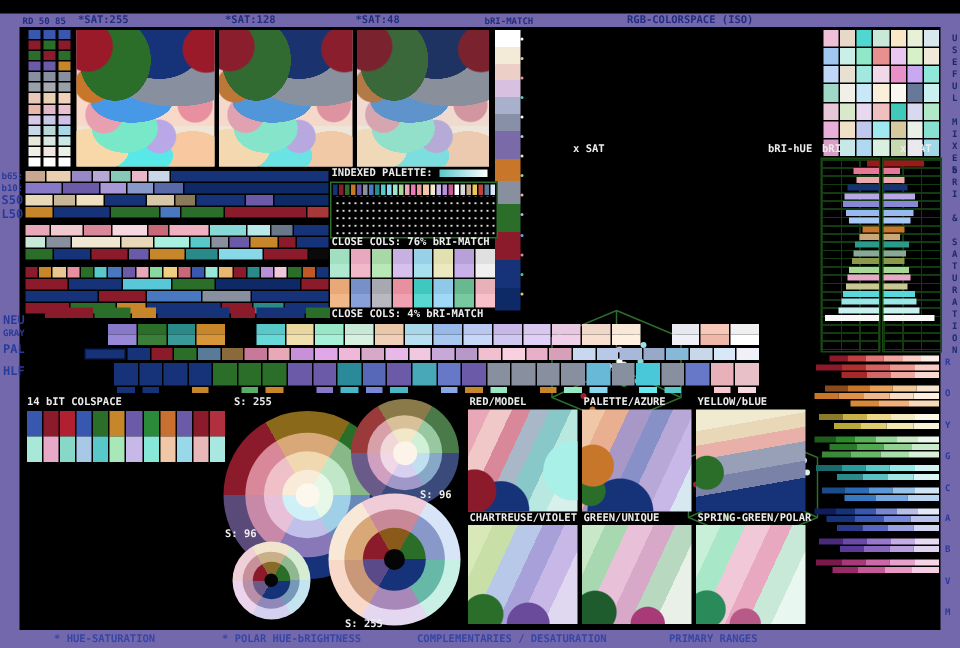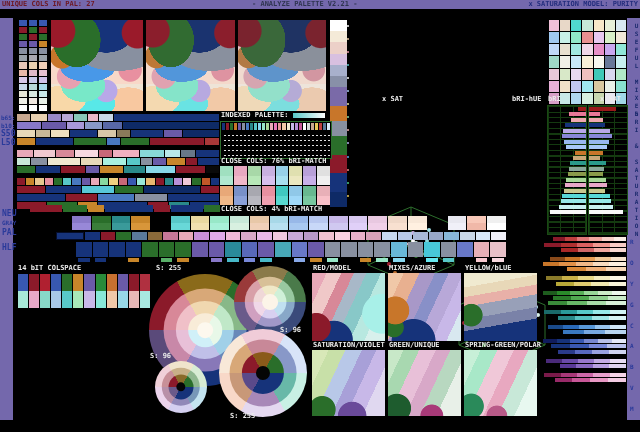--- a/index.html
+++ b/index.html
@@ -93,24 +93,27 @@
     linear-gradient(115deg,#c8e8c8 0 15%,#a8d8b0 15% 30%,#e8c0d8 30% 46%,#d8a8c8 46% 60%,#b8d8c0 60% 76%,#e8f0e8 76%);}
   .cp6{background:radial-gradient(circle at 10% 85%,#2a8a5a 0 14%,transparent 15%),
     radial-gradient(circle at 45% 100%,#b85a88 0 13%,transparent 14%),
     linear-gradient(115deg,#c8f0d8 0 16%,#a8e8c8 16% 32%,#f0c8d8 32% 48%,#e8a8c0 48% 62%,#c8e8d8 62% 78%,#e8f8f0 78%);}
 </style>
 </head>
 <body>
 
 <div class="screen">
 
-  <div class="abs bar-purple" style="left:0;top:0;width:640px;height:9px">
-    <span class="abs t maroon" style="left:2px;top:0">UNIQUE COLS IN PAL: 27</span>
-    <span class="abs t dim" style="left:252px;top:0">- ANALYZE PALETTE V2.21 -</span>
-    <span class="abs t navy" style="right:2px;top:0">x SATURATION MODEL: PURITY</span>
+  <div class="abs bar-purple" style="left:0;top:9px;width:640px;height:9px">
+    <span class="abs t6 navy" style="left:15px;top:2px">RD 50 85</span>
+    <span class="abs t navy" style="left:52px;top:0">*SAT:255</span>
+    <span class="abs t navy" style="left:150px;top:0">*SAT:128</span>
+    <span class="abs t navy" style="left:237px;top:0">*SAT:48</span>
+    <span class="abs t6 navy" style="left:323px;top:2px">bRI-MATCH</span>
+    <span class="abs t navy" style="left:418px;top:0">RGB-COLORSPACE (ISO)</span>
   </div>
 
   <div class="abs bar-purple" style="left:0;top:18px;width:13px;height:402px"></div>
   <div class="abs bar-purple" style="left:627px;top:18px;width:13px;height:402px"></div>
 
   <div class="abs cells v" style="left:19px;top:20px;width:8px;height:91px">
       <div class="cell" style="background: rgb(56, 88, 176);"></div>
       <div class="cell" style="background: rgb(139, 26, 42);"></div>
       <div class="cell" style="background: rgb(42, 110, 42);"></div>
       <div class="cell" style="background: rgb(106, 90, 168);"></div>
@@ -872,26 +875,26 @@
     </div>
   <div class="pcirc" style="left:219px;top:329px;width:88px;height:88px">
       <div class="ring" style="width: 100%; height: 100%; background: conic-gradient(from -90deg, rgb(248, 232, 216) 0deg, rgb(248, 232, 216) 60deg, rgb(240, 204, 216) 60deg, rgb(240, 204, 216) 120deg, rgb(216, 228, 248) 120deg, rgb(216, 228, 248) 180deg, rgb(200, 240, 228) 180deg, rgb(200, 240, 228) 240deg, rgb(228, 216, 240) 240deg, rgb(228, 216, 240) 300deg, rgb(248, 216, 200) 300deg, rgb(248, 216, 200) 360deg);"></div>
       <div class="ring" style="width: 76%; height: 76%; background: conic-gradient(from -90deg, rgb(216, 168, 120) 0deg, rgb(216, 168, 120) 60deg, rgb(200, 136, 152) 60deg, rgb(200, 136, 152) 120deg, rgb(136, 152, 200) 120deg, rgb(136, 152, 200) 180deg, rgb(104, 184, 168) 180deg, rgb(104, 184, 168) 240deg, rgb(168, 136, 184) 240deg, rgb(168, 136, 184) 300deg, rgb(200, 152, 120) 300deg, rgb(200, 152, 120) 360deg);"></div>
       <div class="ring" style="width: 48%; height: 48%; background: conic-gradient(from -90deg, rgb(139, 26, 42) 0deg, rgb(139, 26, 42) 60deg, rgb(138, 90, 26) 60deg, rgb(138, 90, 26) 120deg, rgb(42, 110, 42) 120deg, rgb(42, 110, 42) 180deg, rgb(22, 51, 122) 180deg, rgb(22, 51, 122) 240deg, rgb(22, 51, 122) 240deg, rgb(22, 51, 122) 300deg, rgb(90, 74, 138) 300deg, rgb(90, 74, 138) 360deg);"></div>
       <div class="ring" style="width: 16%; height: 16%; background: rgb(5, 5, 5);"></div>
     </div>
   <span class="abs t white" style="left:230px;top:412px;z-index:5">S: 255</span>
 
   <span class="abs t white" style="left:313px;top:264px">RED/MODEL</span>
-  <span class="abs t white" style="left:389px;top:264px">MIXES/AZURE</span>
+  <span class="abs t white" style="left:389px;top:264px">PALETTE/AZURE</span>
   <span class="abs t white" style="left:465px;top:264px">YELLOW/bLUE</span>
   <div class="abs cpanel cp1" style="left:312px;top:273px"></div>
   <div class="abs cpanel cp2" style="left:388px;top:273px"></div>
   <div class="abs cpanel cp3" style="left:464px;top:273px"></div>
-  <span class="abs t white" style="left:313px;top:341px">SATURATION/VIOLET</span>
+  <span class="abs t white" style="left:313px;top:341px">CHARTREUSE/VIOLET</span>
   <span class="abs t white" style="left:389px;top:341px">GREEN/UNIQUE</span>
   <span class="abs t white" style="left:465px;top:341px">SPRING-GREEN/POLAR</span>
   <div class="abs cpanel cp4" style="left:312px;top:350px;height:66px"></div>
   <div class="abs cpanel cp5" style="left:388px;top:350px;height:66px"></div>
   <div class="abs cpanel cp6" style="left:464px;top:350px;height:66px"></div>
 
   <div class="abs" style="left:541px;top:236px;width:85px;height:182px">
       <div class="prow" style="margin-left: 14%;">
         <div style="background: rgb(139, 26, 42);"></div>
         <div style="background: rgb(192, 64, 64);"></div>
@@ -1042,13 +1045,19 @@
     <span class="t6 lbl">O</span>
     <span class="t6 lbl">Y</span>
     <span class="t6 lbl">G</span>
     <span class="t6 lbl">C</span>
     <span class="t6 lbl">A</span>
     <span class="t6 lbl">B</span>
     <span class="t6 lbl">V</span>
     <span class="t6 lbl">M</span>
   </div>
 
+  <div class="abs bar-purple" style="left:0;top:420px;width:640px;height:12px">
+    <span class="abs t blue" style="left:36px;top:2px">* HUE-SATURATION</span>
+    <span class="abs t blue" style="left:148px;top:2px">* POLAR HUE-bRIGHTNESS</span>
+    <span class="abs t blue" style="left:278px;top:2px">COMPLEMENTARIES / DESATURATION</span>
+    <span class="abs t blue" style="left:446px;top:2px">PRIMARY RANGES</span>
+  </div>
 </div>
 
 </body></html>

